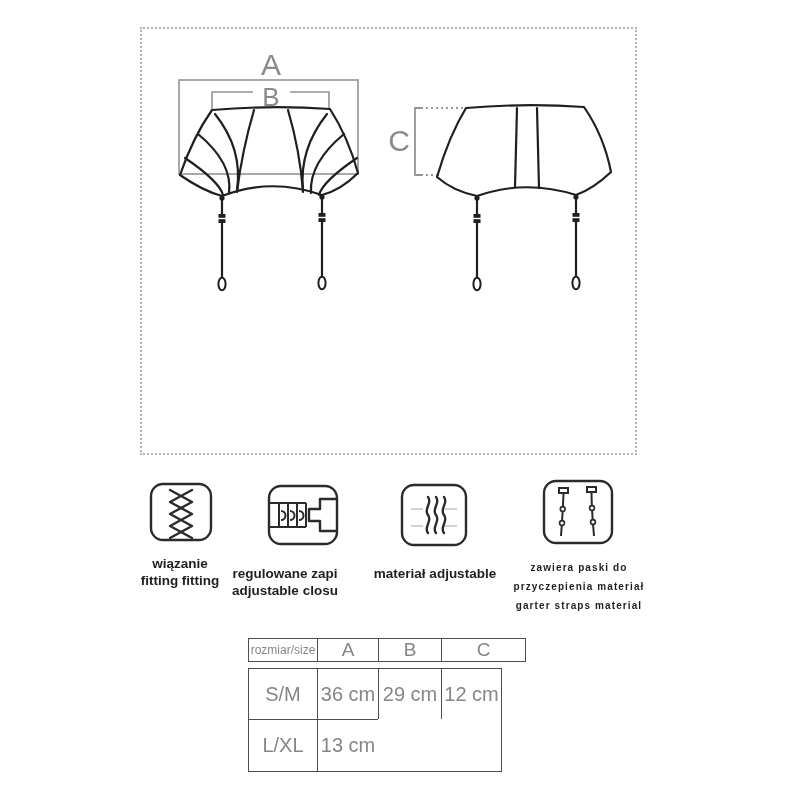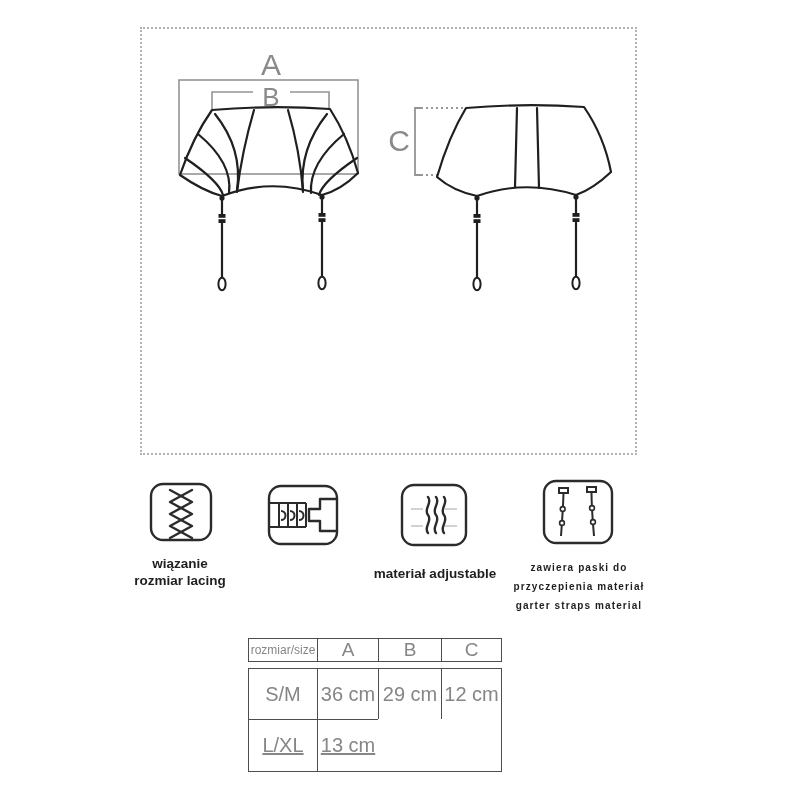--- a/index.html
+++ b/index.html
@@ -11,31 +11,31 @@
                border:2px dotted #b3b3b3;box-sizing:border-box;}
   .diagram-box svg{position:absolute;left:0;top:0;}
 
   
   .feature-icon{position:absolute;}
   .feature-label{position:absolute;text-align:center;color:#1f1f1f;
                  font-size:13.5px;font-weight:bold;line-height:17px;}
   .feature-label.spread{letter-spacing:1.1px;font-size:10px;line-height:19px;}
 
   
-  .tbl-header{position:absolute;left:248px;top:638px;width:254px;height:24px;
+  .tbl-header{position:absolute;left:248px;top:638px;width:278px;height:24px;
               border:1.5px solid #4d4d4d;box-sizing:border-box;
               display:grid;grid-template-columns:68px 61px 63px 1fr;}
   .tbl-body{position:absolute;left:248px;top:668px;width:254px;height:104px;
             border:1.5px solid #4d4d4d;box-sizing:border-box;
             display:grid;grid-template-columns:68px 61px 63px 1fr;
             grid-template-rows:50px 1fr;}
   .cell{display:flex;align-items:center;justify-content:center;
         color:#868686;box-sizing:border-box;}
   .cell.vline{border-left:1.5px solid #4d4d4d;}
-  .cell.hline{border-top:1.5px solid #4d4d4d;text-decoration:underline;}
+  .cell.hline{border-top:1.5px solid #4d4d4d;}
   .cell.small{font-size:12px;}
   .cell.letter{font-size:19px;}
   .cell.value{font-size:20px;text-align:right;}
 </style>
 </head>
 <body>
 
 <div id="stage">
 
   <div class="diagram-box">
@@ -103,32 +103,36 @@
     </svg>
   </div>
 
   <svg class="feature-icon" style="left:149px;top:482px" width="64" height="60" viewBox="0 0 64 60">
     <rect x="2" y="2" width="60" height="56" rx="12" fill="#fff" stroke="#2b2b2b" stroke-width="2.4"></rect>
     <polyline points="21,8 43,20 21,32 43,44 21,56" fill="none" stroke="#2b2b2b" stroke-width="2.4" stroke-linecap="round" stroke-linejoin="round"></polyline>
     <polyline points="43,8 21,20 43,32 21,44 43,56" fill="none" stroke="#2b2b2b" stroke-width="2.4" stroke-linecap="round" stroke-linejoin="round"></polyline>
   </svg>
   <div class="feature-label" style="left:100px;top:555px;width:160px">
     <div>wiązanie</div>
-    <div>rozmiar lacing</div>
+    <div>fitting fitting</div>
   </div>
 
   <svg class="feature-icon" style="left:267px;top:484px" width="72" height="62" viewBox="0 0 72 62">
     <rect x="2" y="2" width="68" height="58" rx="12" fill="#fff" stroke="#2b2b2b" stroke-width="2.4"></rect>
     <g fill="none" stroke="#2b2b2b" stroke-width="2">
       <path d="M2,19 H39 M2,43 H39 M39,19 V43"></path>
       <path d="M12,19 V43 M21,19 V43 M30,19 V43"></path>
       <path d="M14,27 A4.5,4.5 0 0 1 14,36 M23,27 A4.5,4.5 0 0 1 23,36 M32,27 A4.5,4.5 0 0 1 32,36"></path>
     </g>
     <path d="M70,15 H53 V25 H42 V37 H53 V47 H70" fill="none" stroke="#2b2b2b" stroke-width="2.4" stroke-linejoin="round"></path>
   </svg>
+  <div class="feature-label" style="left:195px;top:565px;width:180px">
+    <div>regulowane zapi</div>
+    <div>adjustable closu</div>
+  </div>
 
   <svg class="feature-icon" style="left:400px;top:483px" width="68" height="64" viewBox="0 0 68 64">
     <rect x="2" y="2" width="64" height="60" rx="12" fill="#fff" stroke="#2b2b2b" stroke-width="2.4"></rect>
     <g stroke="#c4c4c4" stroke-width="1.6">
       <path d="M11,26 H23 M11,43 H23 M45,26 H57 M45,43 H57"></path>
     </g>
     <g fill="none" stroke="#2b2b2b" stroke-width="2.4" stroke-linecap="round">
       <path d="M28,14 C33,20 23,26 28,32 C33,38 23,44 28,50"></path>
       <path d="M36,14 C41,20 31,26 36,32 C41,38 31,44 36,50"></path>
       <path d="M44,14 C49,20 39,26 44,32 C49,38 39,44 44,50"></path>

